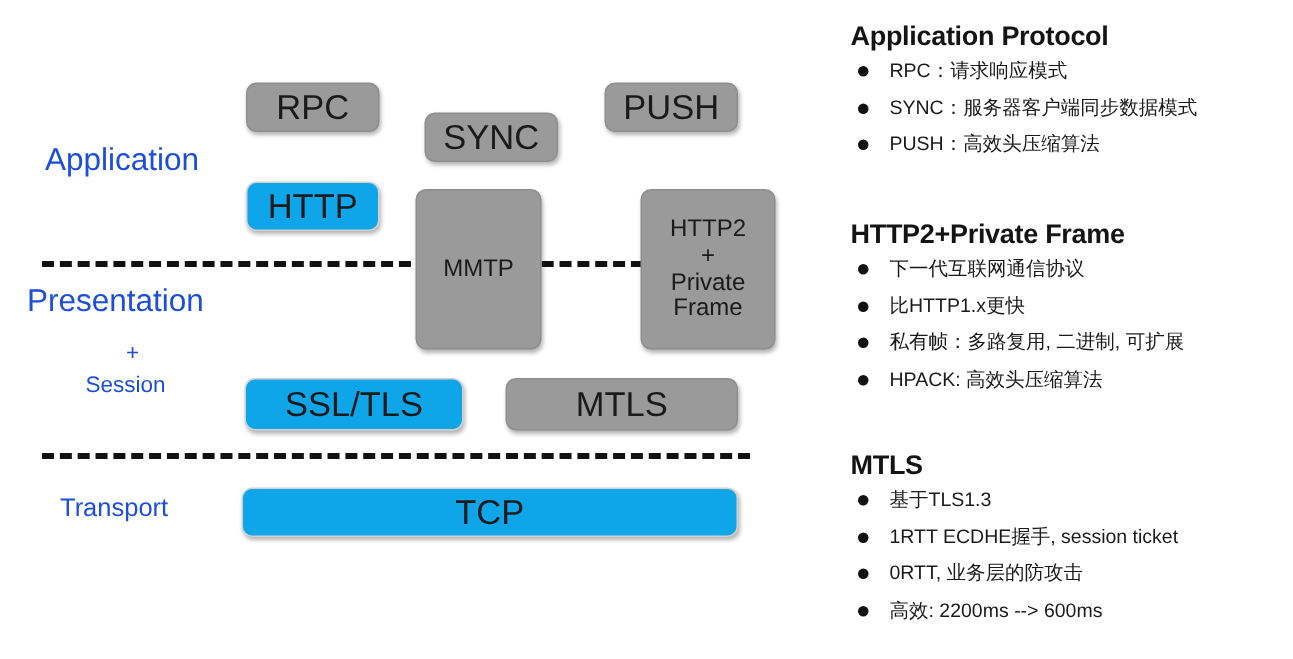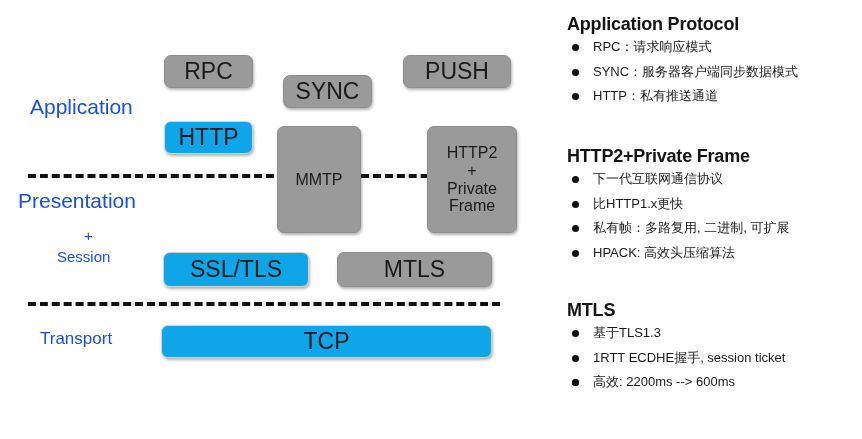--- a/index.html
+++ b/index.html
@@ -108,21 +108,21 @@
   <div class="dashed-line" style="left:28px; top:302px; width:472px;"></div>
 
   <div class="layer-label big" style="left:30px; top:95px;">Application</div>
   <div class="layer-label big" style="left:18px; top:189px;">Presentation</div>
   <div class="layer-label small" style="left:84px; top:228px;">+</div>
   <div class="layer-label small" style="left:57px; top:249px;">Session</div>
   <div class="layer-label small" style="left:40px; top:330px; font-size:17px;">Transport</div>
 
   <div class="node gray" style="left:164px; top:55px; width:89px; height:33px;">RPC</div>
   <div class="node gray" style="left:283px; top:55px; width:89px; height:33px;margin-top:20px;">SYNC</div>
-  <div class="node gray" style="left:403px; top:55px; width:108px; height:33px;">PUSH</div>
+  <div class="node gray" style="left:403px; top:55px; width:89px; height:33px;">PUSH</div>
 
   <div class="node white" style="left:164px; top:121px; width:89px; height:33px;">HTTP</div>
   <div class="node gray tall" style="left:277px; top:126px; width:84px; height:107px;">MMTP</div>
   <div class="node gray tall" style="left:403px; top:126px; width:90px; height:107px; white-space:pre-line;margin-left:24px;">HTTP2
 +
 Private
 Frame</div>
 
   <div class="node white" style="left:163px; top:252px; width:146px; height:35px;">SSL/TLS</div>
   <div class="node gray" style="left:337px; top:252px; width:155px; height:35px;">MTLS</div>
@@ -138,21 +138,21 @@
       <li>
         <span class="dot"></span>
         <span>RPC：请求响应模式</span>
       </li>
       <li>
         <span class="dot"></span>
         <span>SYNC：服务器客户端同步数据模式</span>
       </li>
       <li>
         <span class="dot"></span>
-        <span>HTTP：私有推送通道</span>
+        <span>PUSH：高效头压缩算法</span>
       </li>
     </ul>
   </div>
 
   <div class="section" style="top:146px;">
     <div class="sec-title">HTTP2+Private Frame</div>
     <ul class="bullets">
       <li>
         <span class="dot"></span>
         <span>下一代互联网通信协议</span>
@@ -178,20 +178,21 @@
       <li>
         <span class="dot"></span>
         <span>基于TLS1.3</span>
       </li>
       <li>
         <span class="dot"></span>
         <span>1RTT ECDHE握手, session ticket</span>
       </li>
       <li>
         <span class="dot"></span>
+        <span>0RTT, 业务层的防攻击</span>
       </li>
       <li>
         <span class="dot"></span>
         <span>高效: 2200ms --&gt; 600ms</span>
       </li>
     </ul>
   </div>
 </div>
 
 </body></html>

